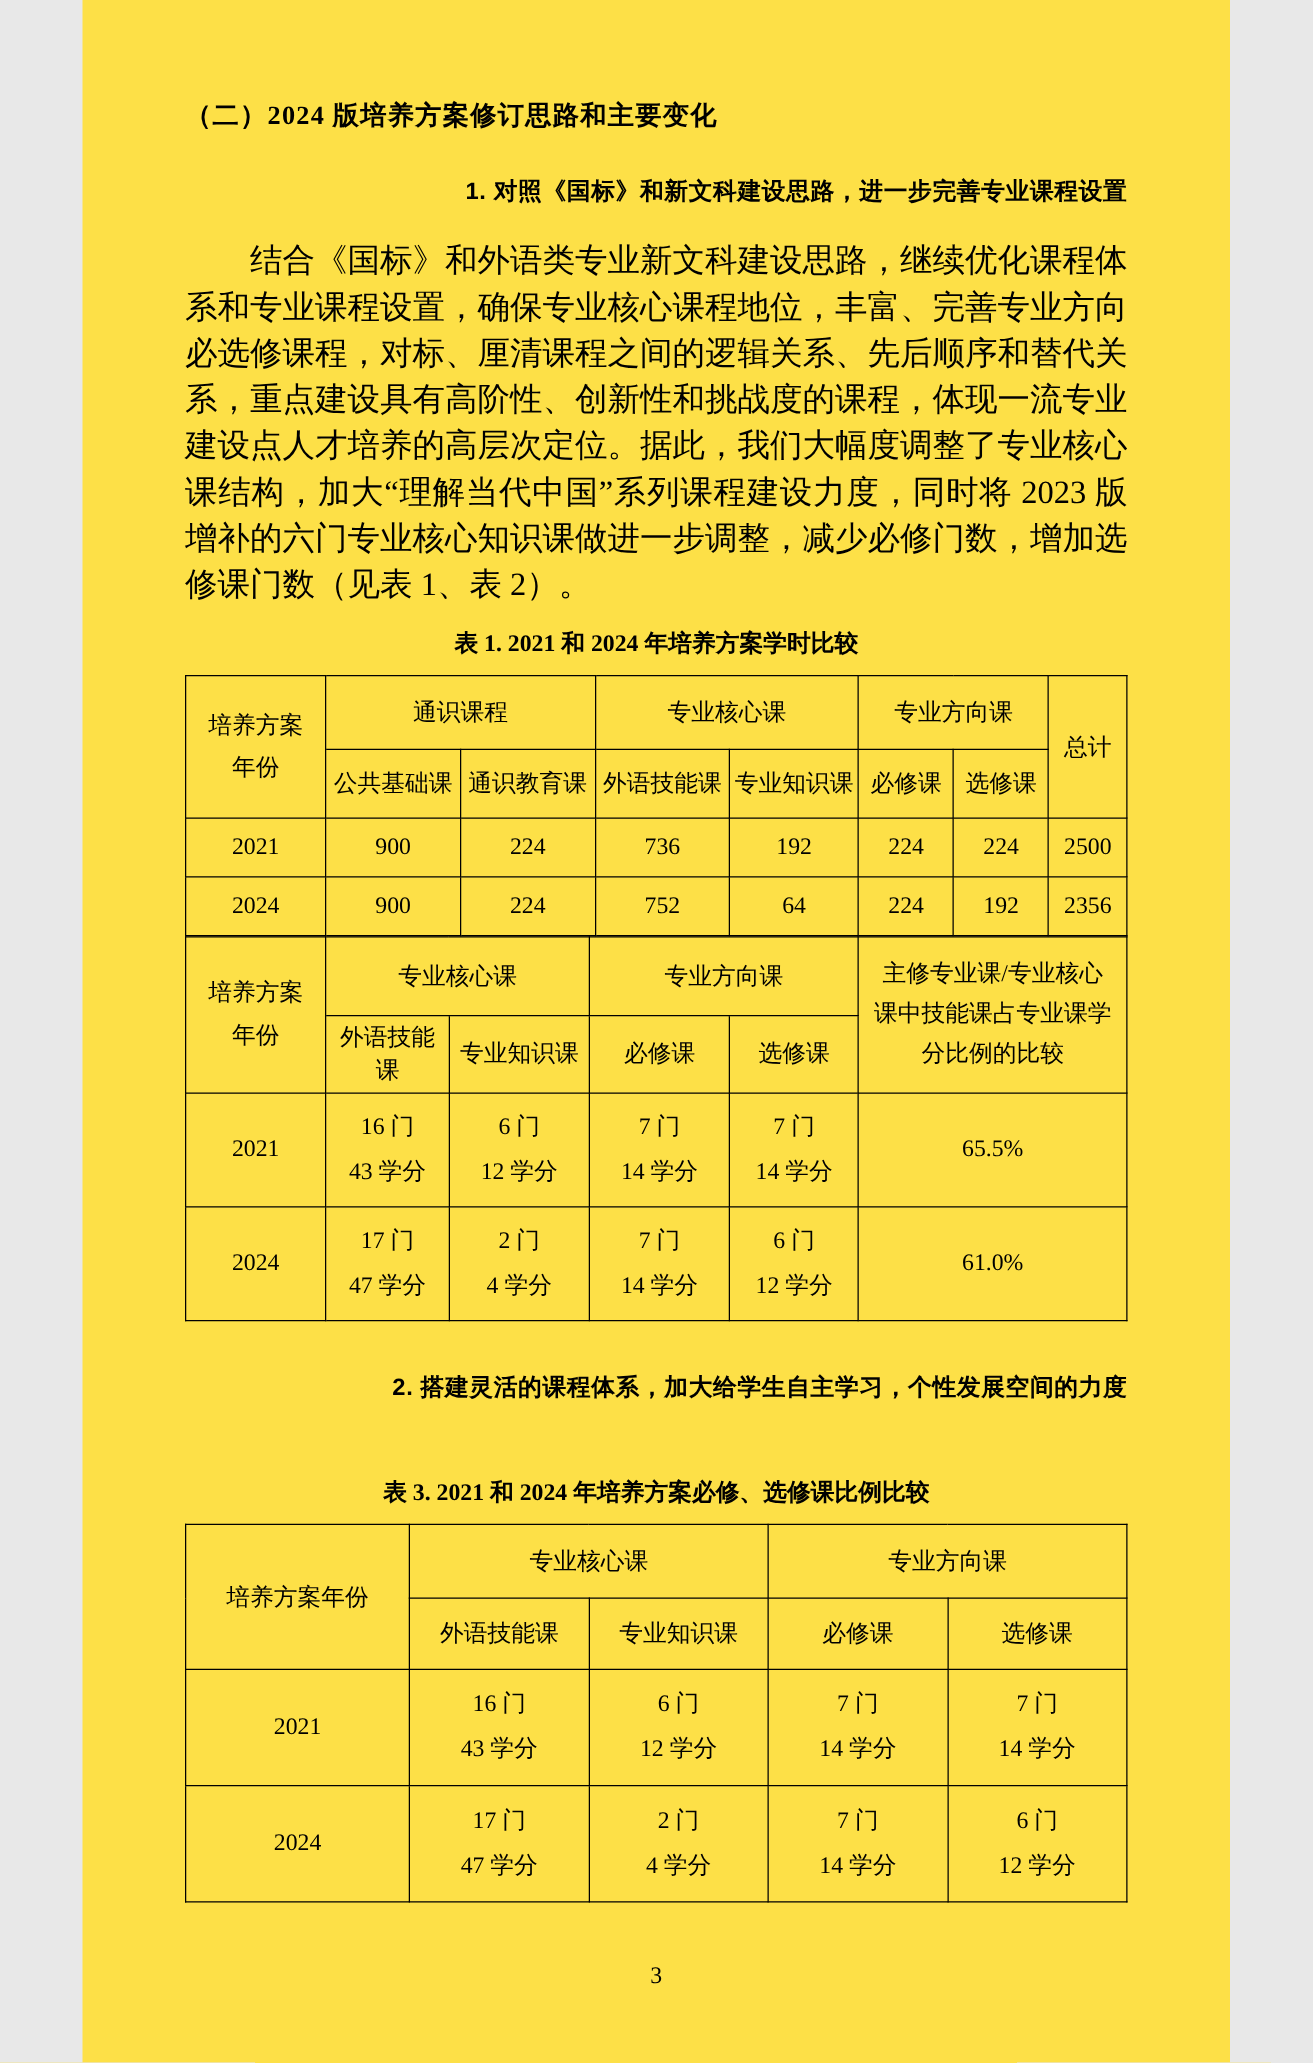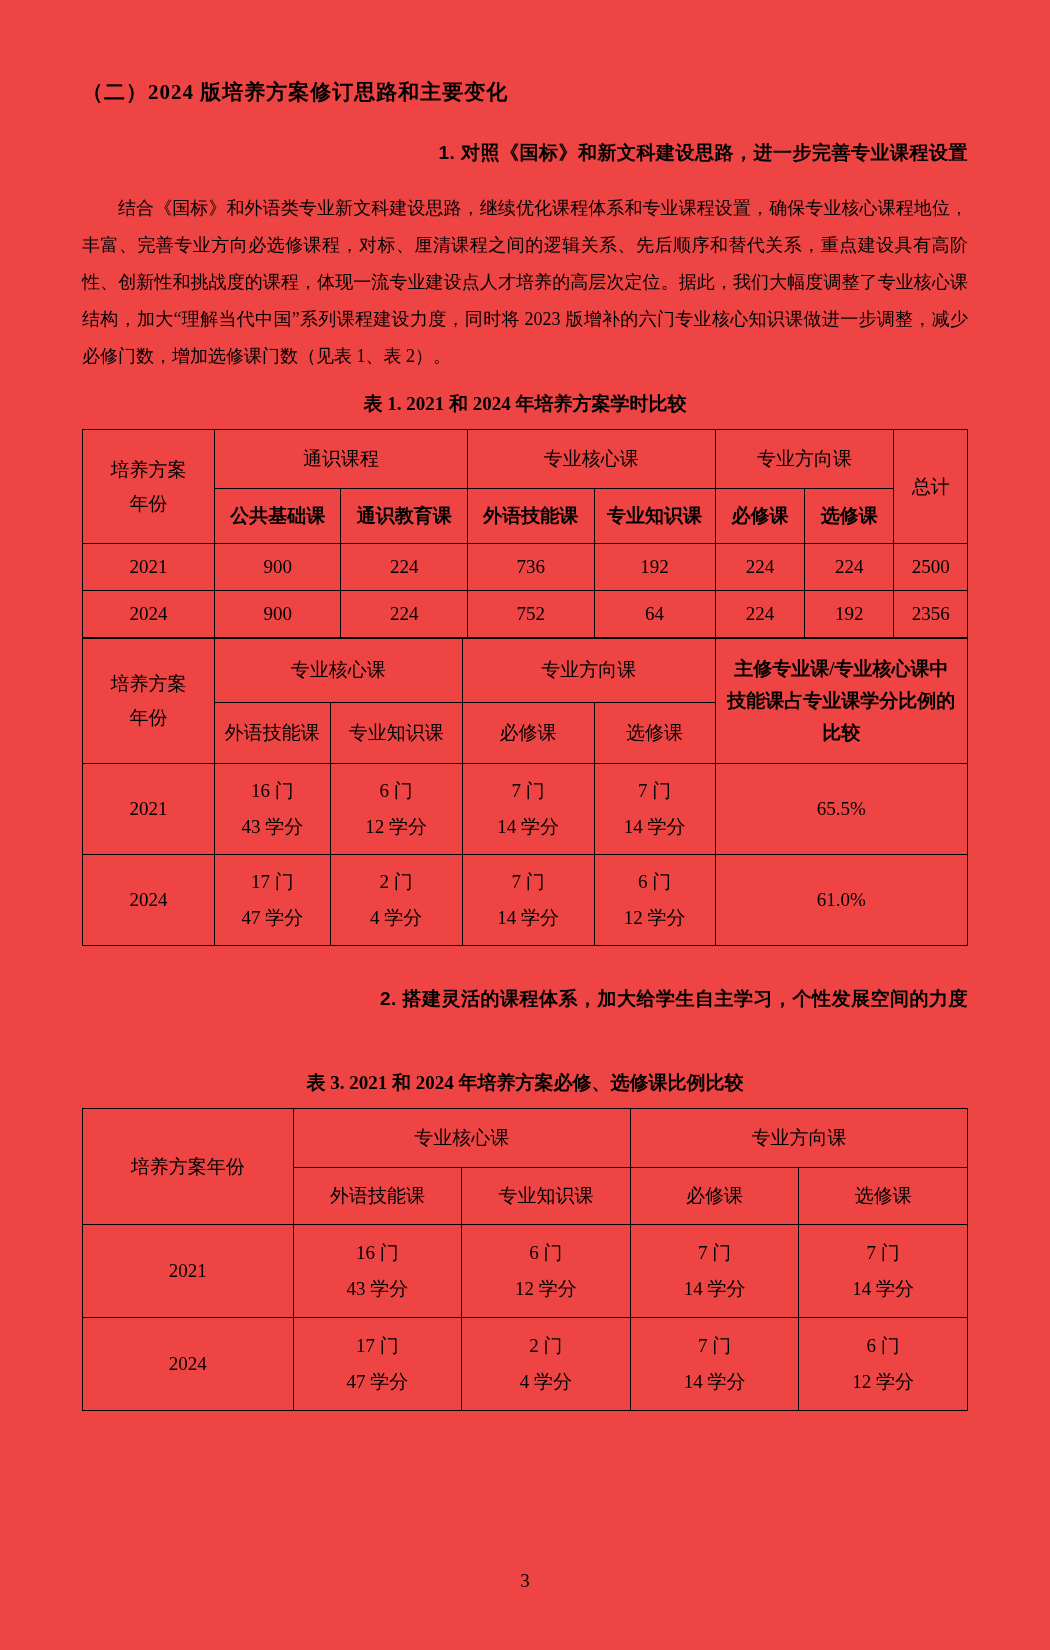--- a/index.html
+++ b/index.html
@@ -1,47 +1,47 @@
 <!DOCTYPE html>
 <html lang="zh"><head>
 <meta charset="utf-8">
 <style>
   html,body{margin:0;padding:0;background:#e8e8e8;}
   .page{
-    width:1050px;height:1650px;margin:0 auto;background:#ef4444;
+    width:918px;height:1650px;margin:0 auto;background:#fde047;
     box-sizing:border-box;padding:64px 82px 0 82px;position:relative;
     font-family:"Liberation Serif","DejaVu Serif",serif;color:#000;
   }
   .section-heading{
     font-size:21px;font-weight:bold;letter-spacing:1px;margin:14px 0 34px 0;
   }
   .sub-heading{
     font-family:"Liberation Sans","DejaVu Sans",sans-serif;
     font-size:19px;font-weight:bold;margin:30px 0 24px 0;letter-spacing:0.5px;text-align:right;
   }
   .para{
-    font-size:18px;line-height:37px;text-align:justify;text-indent:2em;
+    font-size:26px;line-height:37px;text-align:justify;text-indent:2em;
     margin:0 0 10px 0;
   }
   .table-caption{
     text-align:center;font-weight:bold;font-size:19px;margin:16px 0 12px 0;
   }
   table{width:100%;border-collapse:collapse;table-layout:fixed;}
   td{
     border:1.5px solid #000;text-align:center;vertical-align:middle;
     font-size:19px;padding:4px 2px;word-break:break-all;
   }
   .year-wrap{width:4.5em;margin:0 auto;line-height:34px;}
   .t1 thead tr:first-child td{height:50px;}
-  .t1 thead tr:last-child td{height:46px;font-weight:bold;}
+  .t1 thead tr:last-child td{height:46px;}
   .t1 tbody td{height:38px;}
   .t2 thead tr:first-child td{height:52px;}
   .t2 thead tr:last-child td{height:50px;}
   .t2 tbody td{height:82px;}
-  .t2 .ratio-head{line-height:32px;padding:14px 10px;font-weight:bold;}
+  .t2 .ratio-head{line-height:32px;padding:14px 10px;}
   .t3 thead tr:first-child td{height:50px;}
   .t3 thead tr:last-child td{height:48px;}
   .t3 tbody td{height:84px;}
   .cell-line{line-height:36px;}
   .page-number{
     position:absolute;bottom:58px;left:0;width:100%;text-align:center;
     font-size:19px;
   }
   .spacer-lg{height:18px;}
 </style>

